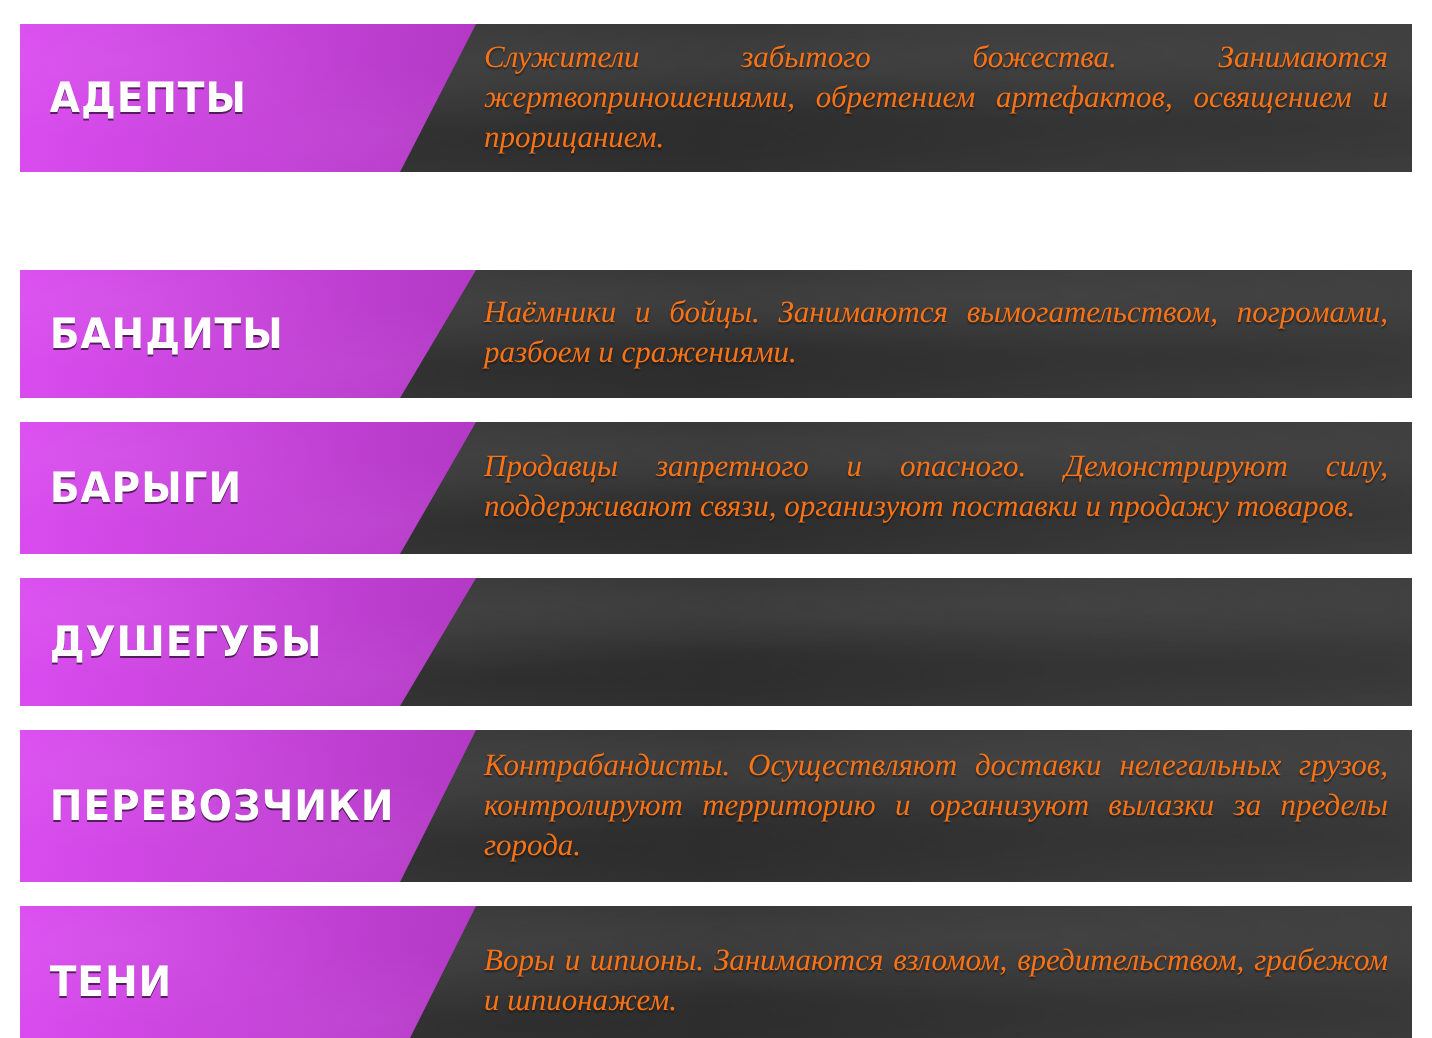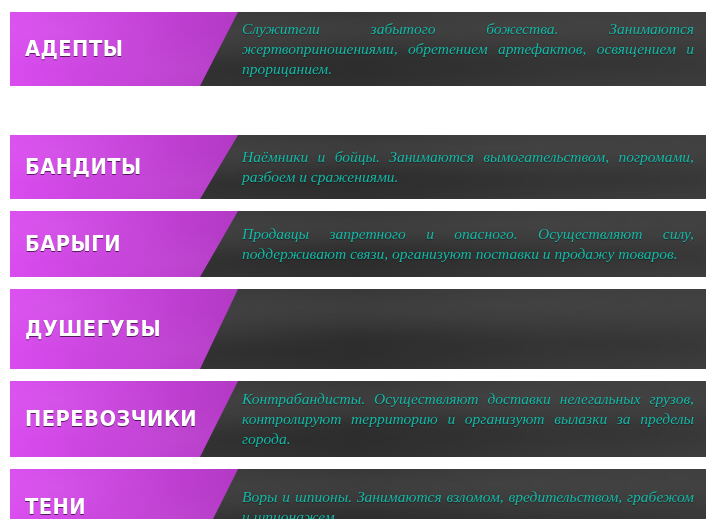--- a/index.html
+++ b/index.html
@@ -77,21 +77,21 @@
     white-space: nowrap;
     text-shadow: 0 1px 0 rgba(0,0,0,0.6);
   }
   .faction-desc {
     position: absolute;
     left: 232px;
     right: 12px;
     top: 50%;
     transform: translateY(-50%);
     z-index: 3;
-    color: #14b8a6;
+    color: #f97316;
     font-family: "Liberation Serif", serif;
     font-style: italic;
     font-size: 15.5px;
     line-height: 1.28;
     text-align: justify;
     text-justify: inter-word;
     text-shadow: 0 1px 1px rgba(0,0,0,0.45);
   }
   .spacer {
     height: 12px;
@@ -119,26 +119,26 @@
     </div>
     <div class="faction-desc">Наёмники и бойцы. Занимаются вымогательством, погромами, разбоем и сражениями.</div>
   </div>
 
   <div class="spacer"></div>
 
   <div class="faction-row" style="height:66px;">
     <div class="name-plate">
       <span class="faction-name">БАРЫГИ</span>
     </div>
-    <div class="faction-desc">Продавцы запретного и опасного. Осуществляют силу, поддерживают связи, организуют поставки и продажу товаров.</div>
+    <div class="faction-desc">Продавцы запретного и опасного. Демонстрируют силу, поддерживают связи, организуют поставки и продажу товаров.</div>
   </div>
 
   <div class="spacer"></div>
 
-  <div class="faction-row" style="height:80px;">
+  <div class="faction-row" style="height:64px;">
     <div class="name-plate">
       <span class="faction-name">ДУШЕГУБЫ</span>
     </div>
   </div>
 
   <div class="spacer"></div>
 
   <div class="faction-row" style="height:76px;">
     <div class="name-plate">
       <span class="faction-name">ПЕРЕВОЗЧИКИ</span>

